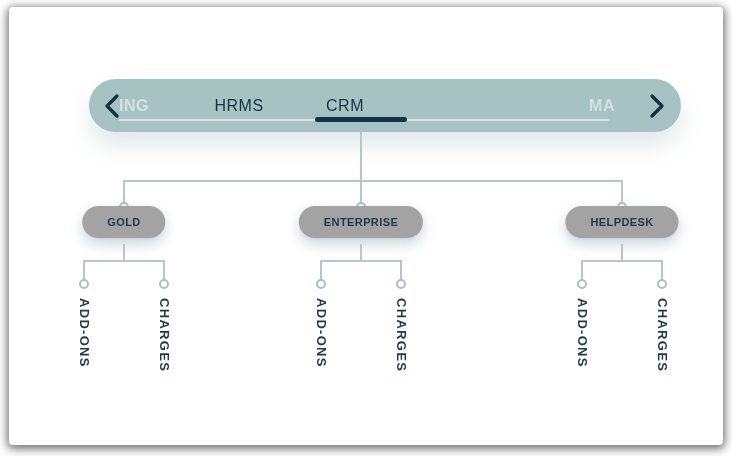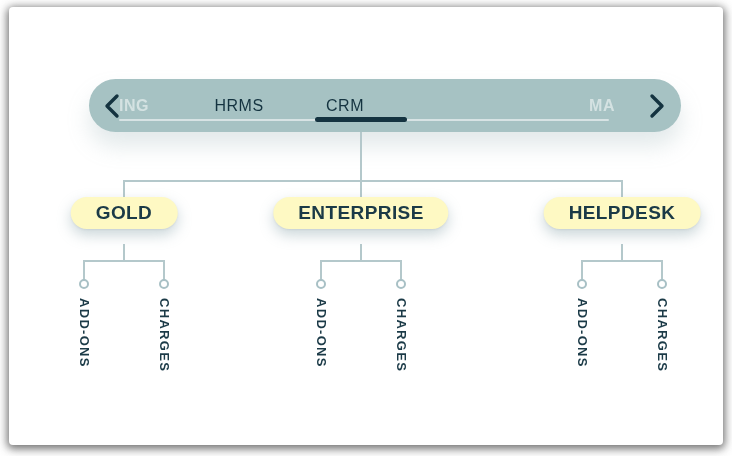--- a/index.html
+++ b/index.html
@@ -26,23 +26,23 @@
   
   .vline,.hline,.drop{position:absolute;background:var(--connector);}
   .vline,.drop{width:2px;}
   .hline{height:2px;}
   .dot{position:absolute;width:10px;height:10px;border-radius:50%;box-sizing:border-box;
        border:2px solid var(--ring-stroke);background:#fff;}
   .bracket{position:absolute;width:82px;height:20px;box-sizing:border-box;
        border-top:2px solid var(--connector);
        border-left:2px solid var(--connector);
        border-right:2px solid var(--connector);}
-  .plan-pill{position:absolute;top:190px;height:32px;transform:translateX(-50%);
-       display:flex;align-items:center;padding:0 25px;border-radius:17px;background:#fef9c3;
-       font-size:19px;font-weight:700;letter-spacing:0.4px;color:var(--node-text);
+  .plan-pill{position:absolute;top:199px;height:32px;transform:translateX(-50%);
+       display:flex;align-items:center;padding:0 25px;border-radius:17px;background:#a3a3a3;
+       font-size:11px;font-weight:700;letter-spacing:0.4px;color:var(--node-text);
        box-shadow:0 6px 14px rgba(138,164,170,0.45),0 1px 2px rgba(0,0,0,0.07);
        white-space:nowrap;cursor:pointer;}
   .vlabel{position:absolute;top:291px;transform:translateX(-50%);
        writing-mode:vertical-rl;text-orientation:mixed;white-space:nowrap;
        font-size:13px;font-weight:700;letter-spacing:1.3px;color:var(--node-text);}
   .group{position:absolute;left:0;top:0;width:0;height:0;}
 </style>
 </head>
 <body>
 

